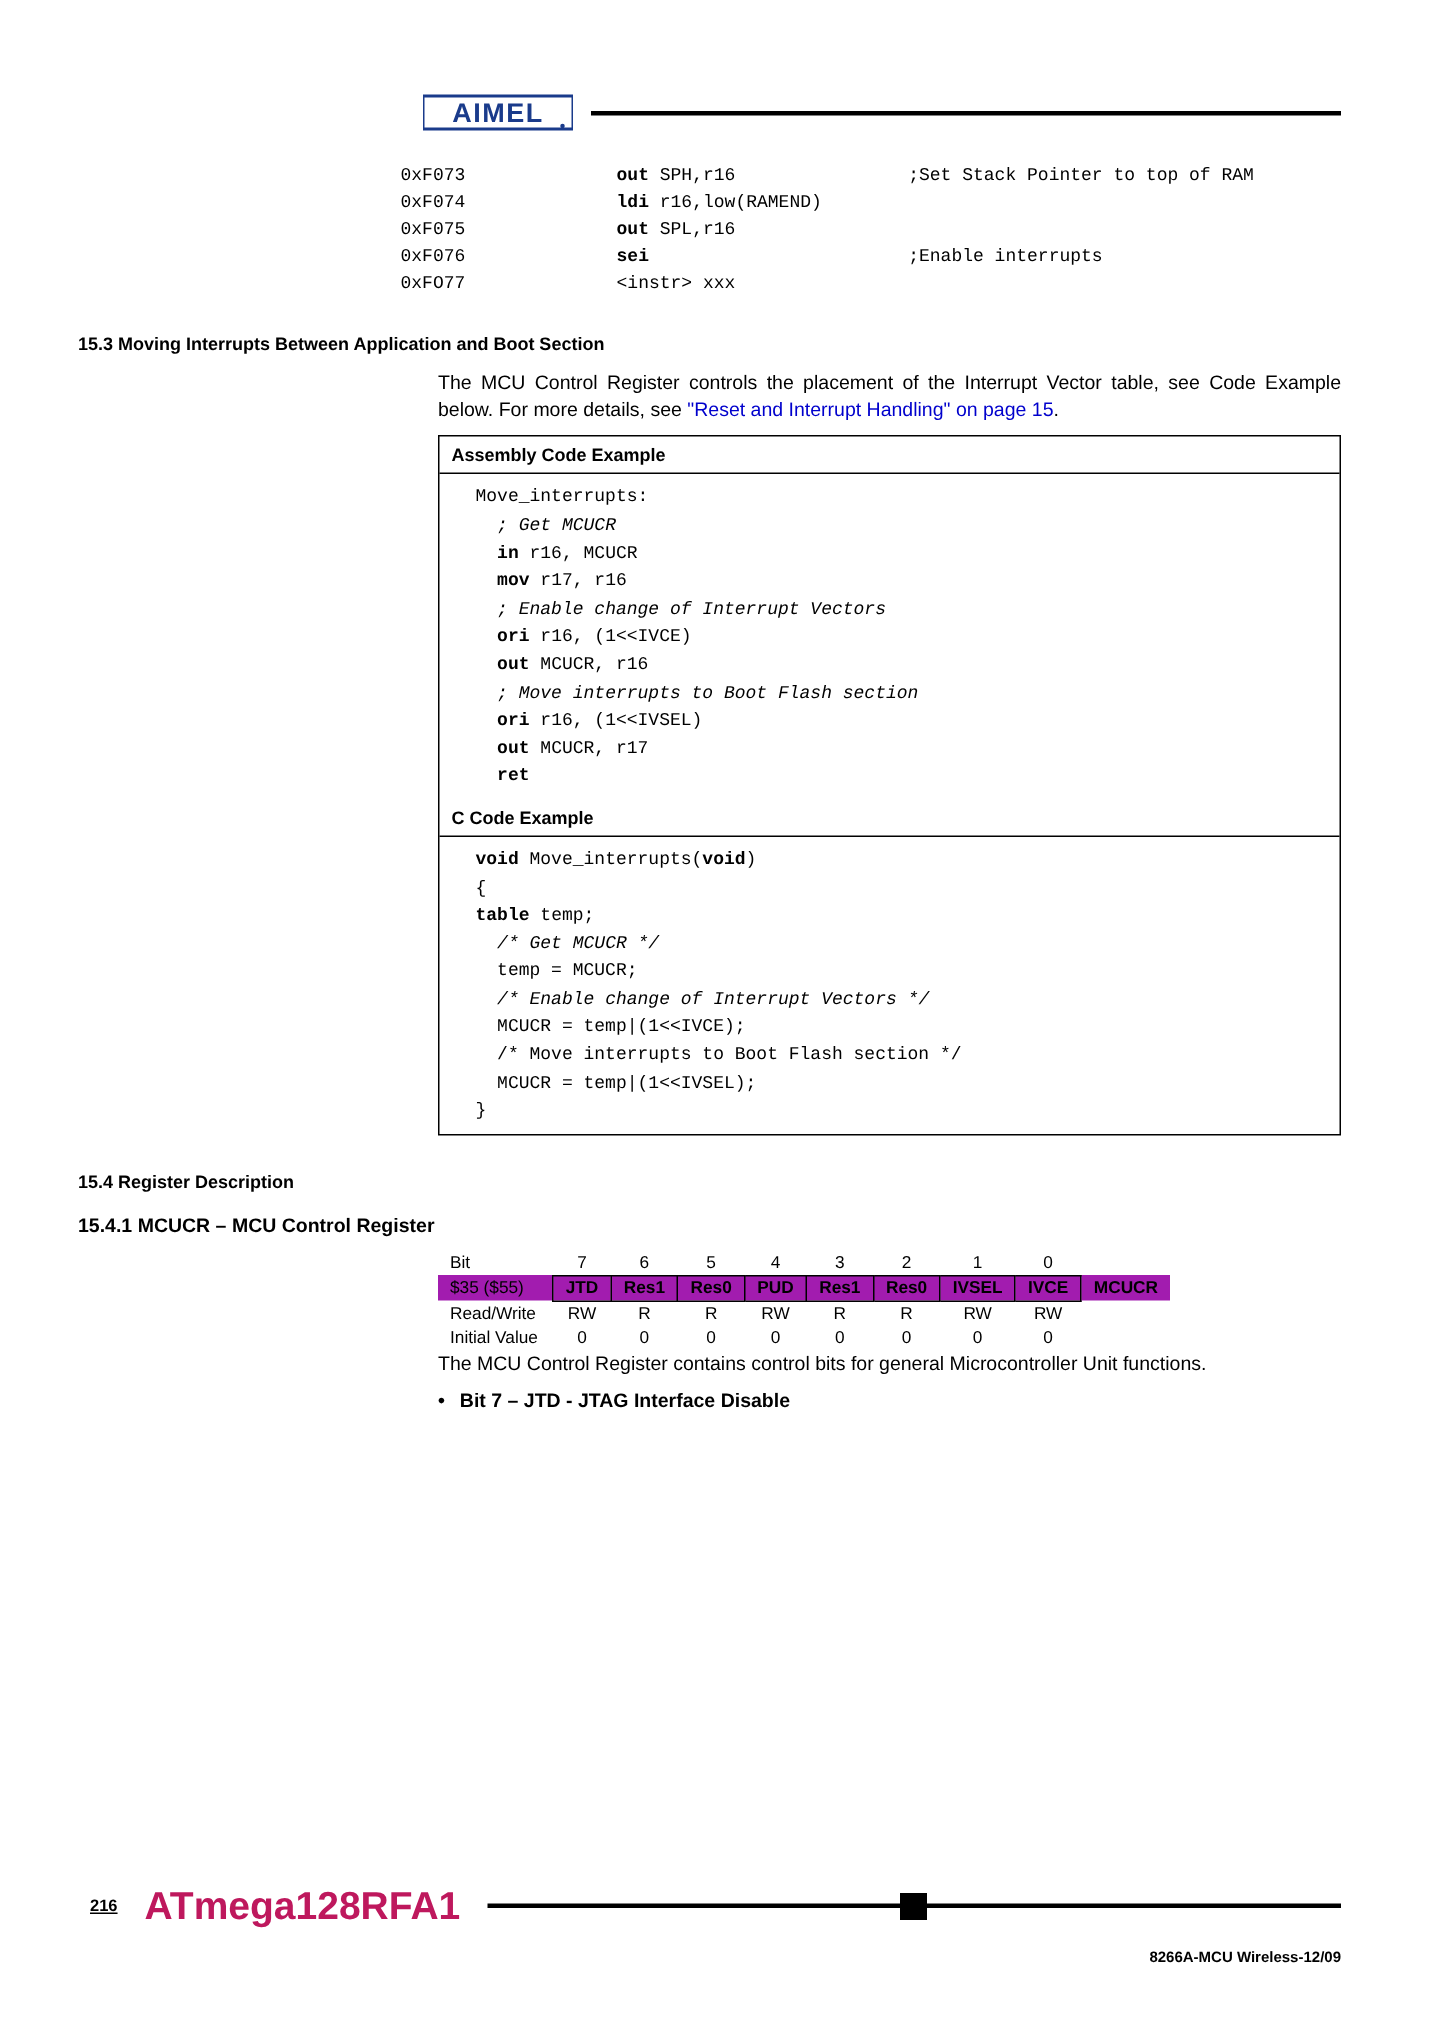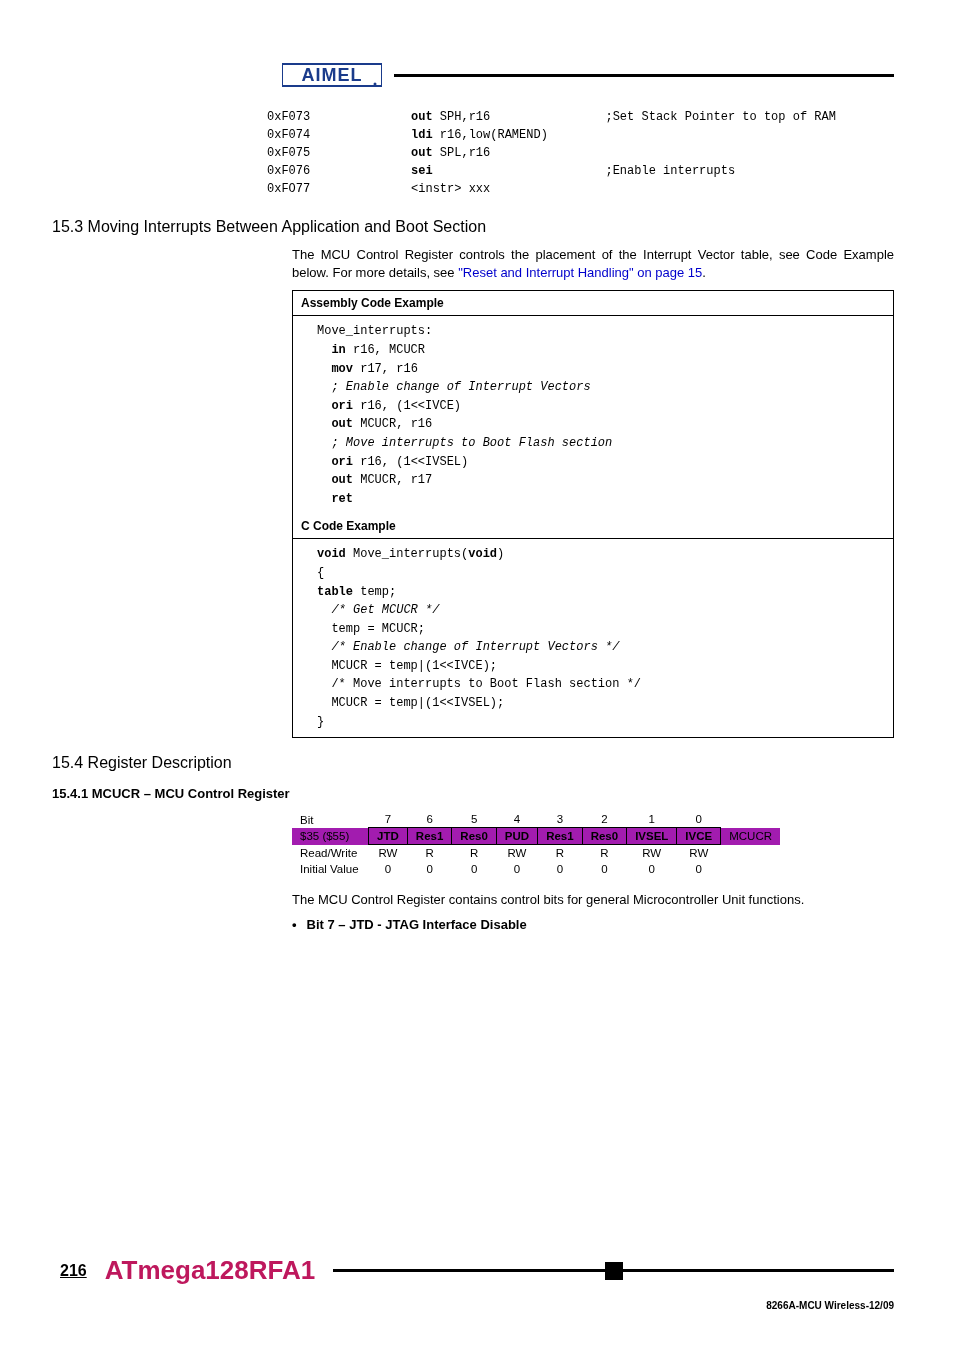--- a/index.html
+++ b/index.html
@@ -35,23 +35,23 @@
   }
   .code-block {
     font-family: "Courier New", monospace;
     font-size: 12px;
     margin-left: 215px;
     line-height: 1.5;
     white-space: pre;
     margin-bottom: 20px;
   }
   .h2 {
-    font-size: 16px;
-    font-weight: normal;
-    margin: 12px 0 10px 0;
+    font-size: 12px;
+    font-weight: bold;
+    margin: 24px 0 10px 0;
   }
   .h3 {
     font-size: 13px;
     font-weight: bold;
     margin: 14px 0 8px 0;
   }
   .body-text {
     margin-left: 240px;
     text-align: justify;
     line-height: 1.4;
@@ -77,21 +77,20 @@
     font-size: 12px;
     padding: 6px 12px 6px 24px;
     line-height: 1.55;
   }
   .example-content .ln { white-space: pre; }
   .reg-table {
     margin-left: 240px;
     border-collapse: collapse;
     font-size: 11.5px;
     margin-top: 10px;
-    margin-bottom: 14px;
   }
   .reg-table td, .reg-table th {
     padding: 2px 8px;
     text-align: center;
     white-space: nowrap;
   }
   .reg-table .label-col {
     text-align: left;
     padding-right: 10px;
   }
@@ -118,21 +117,21 @@
     bottom: 40px;
     left: 60px;
     right: 60px;
   }
   .footer-row {
     display: flex;
     align-items: center;
     gap: 18px;
   }
   .page-num {
-    font-size: 16px;
+    font-size: 11px;
     font-weight: bold;
     text-decoration: underline;
   }
   .product {
     font-size: 26px;
     font-weight: bold;
     color: #be185d;
   }
   .footer-bar {
     flex: 1;
@@ -180,20 +179,21 @@
   <div class="h2">15.3 Moving Interrupts Between Application and Boot Section</div>
 
   <div class="body-text">
     <span>The MCU Control Register controls the placement of the Interrupt Vector table, see Code Example below. For more details, see </span><span class="link">"Reset and Interrupt Handling" on page 15</span><span>.</span>
   </div>
 
   <div class="example-box">
     <div class="example-title">Assembly Code Example</div>
     <div class="example-content" id="asm-box">
         <div class="ln">Move_interrupts:</div>
+        <div class="ln">  <i>; Get MCUCR</i></div>
         <div class="ln">  <b>in</b> r16, MCUCR</div>
         <div class="ln">  <b>mov</b> r17, r16</div>
         <div class="ln">  <i>; Enable change of Interrupt Vectors</i></div>
         <div class="ln">  <b>ori</b> r16, (1&lt;&lt;IVCE)</div>
         <div class="ln">  <b>out</b> MCUCR, r16</div>
         <div class="ln">  <i>; Move interrupts to Boot Flash section</i></div>
         <div class="ln">  <b>ori</b> r16, (1&lt;&lt;IVSEL)</div>
         <div class="ln">  <b>out</b> MCUCR, r17</div>
         <div class="ln">  <b>ret</b></div>
       </div>
@@ -232,21 +232,21 @@
         <tr class="reg-row-cells">
           <td class="label-col" style="font-weight:normal">$35 ($55)</td>
           <td>JTD</td>
           <td>Res1</td>
           <td>Res0</td>
           <td>PUD</td>
           <td>Res1</td>
           <td>Res0</td>
           <td>IVSEL</td>
           <td>IVCE</td>
-          <td style="font-weight:normal">MCUCR</td>
+          <td style="font-weight:bold">MCUCR</td>
         </tr>
         <tr>
           <td class="label-col">Read/Write</td>
           <td>RW</td>
           <td>R</td>
           <td>R</td>
           <td>RW</td>
           <td>R</td>
           <td>R</td>
           <td>RW</td>

